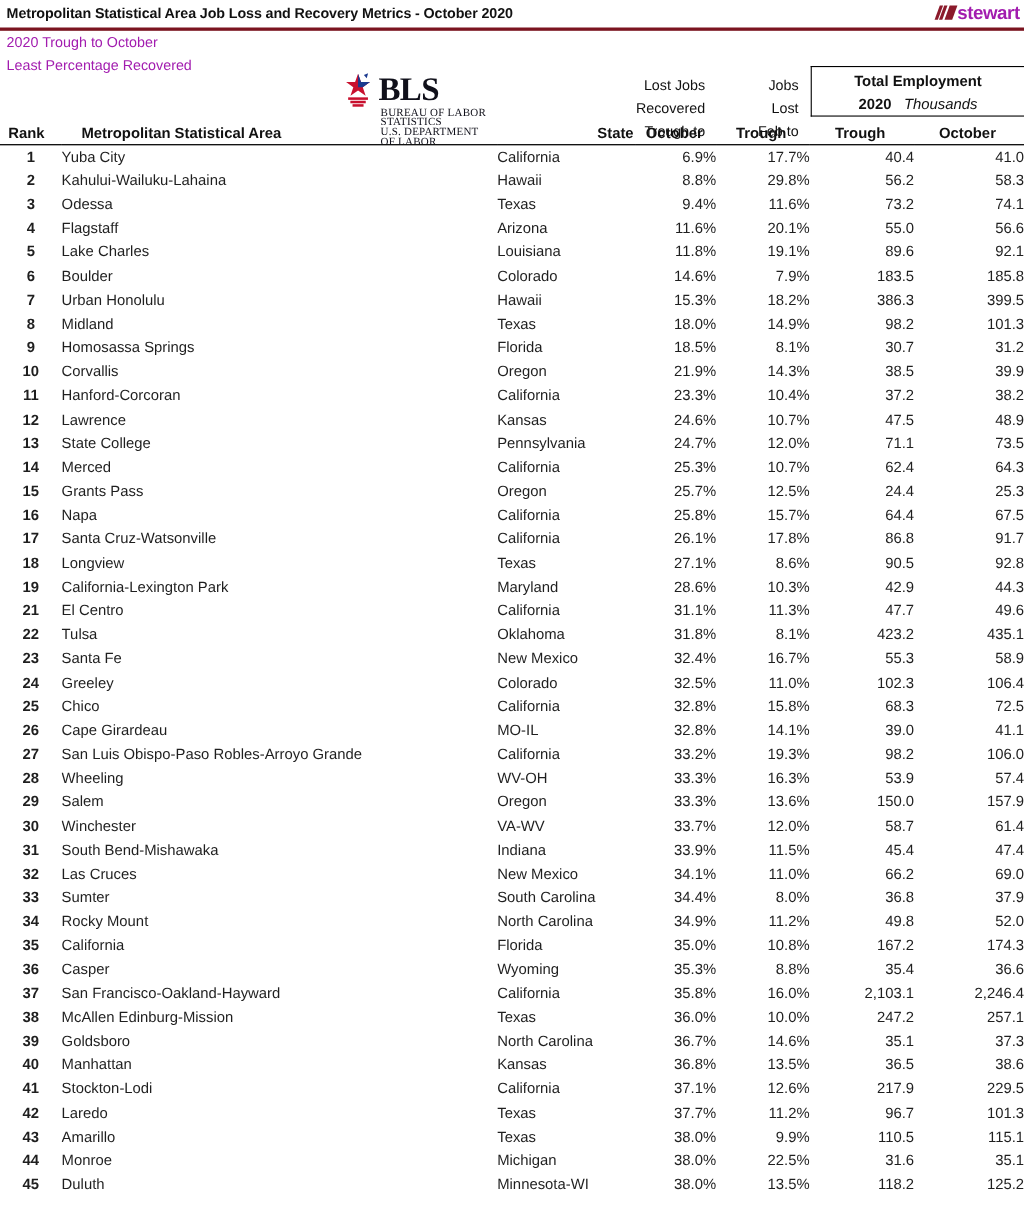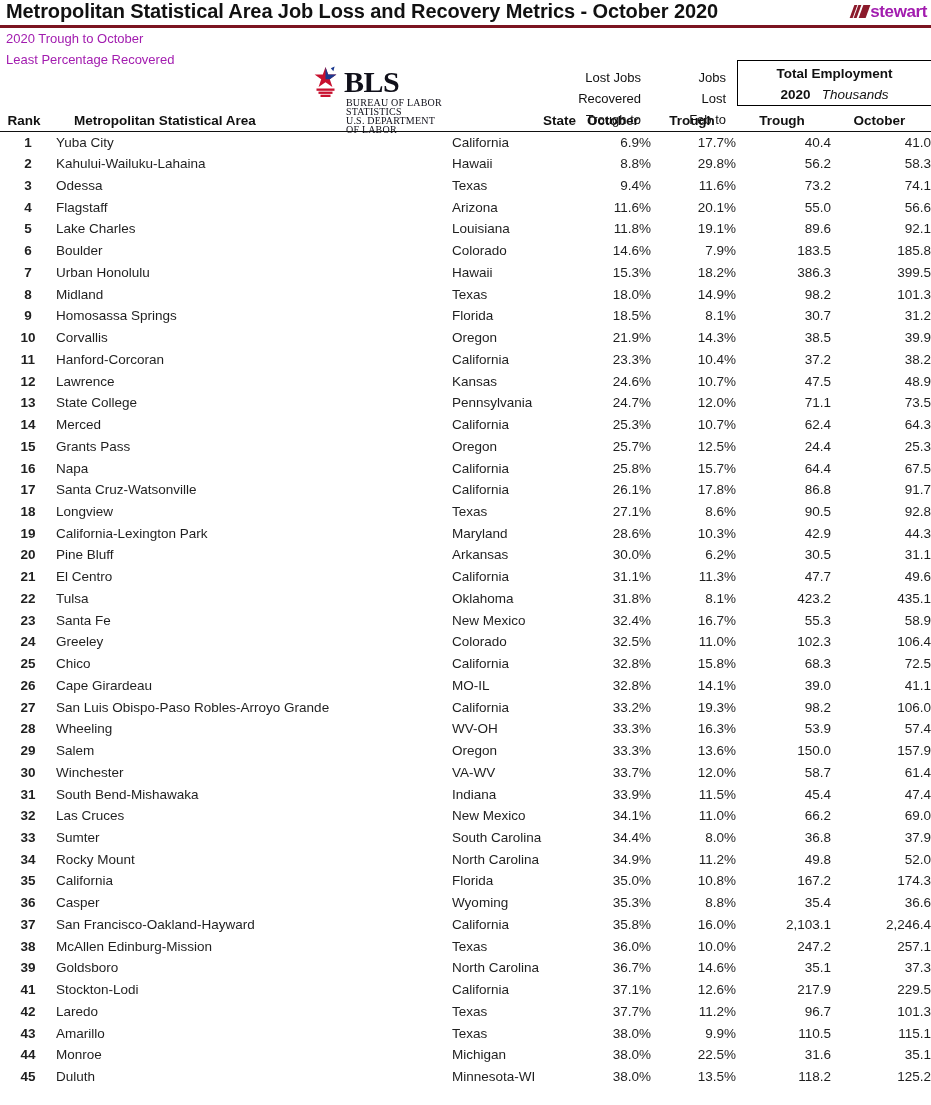--- a/index.html
+++ b/index.html
@@ -16,21 +16,21 @@
     position: relative;
   }
 
   
   .title-bar {
     position: relative;
     height: 25px;
     padding: 2px 6px 0 6px;
   }
   .title-text {
-    font-size: 20px;
+    font-size: 13px;
     font-weight: bold;
     letter-spacing: -0.1px;
     line-height: 19px;
     color: #111111;
     white-space: nowrap;
   }
   .brand-logo {
     position: absolute;
     right: 4px;
     top: 1px;
@@ -452,29 +452,20 @@
         <tr>
           <td class="cell-rank">19</td>
           <td class="cell-msa">California-Lexington Park</td>
           <td class="cell-state">Maryland</td>
           <td class="cell-num">28.6%</td>
           <td class="cell-num">10.3%</td>
           <td class="cell-num">42.9</td>
           <td class="cell-num">44.3</td>
         </tr>
         <tr>
-          <td class="cell-rank">20</td>
-          <td class="cell-msa">Pine Bluff</td>
-          <td class="cell-state">Arkansas</td>
-          <td class="cell-num">30.0%</td>
-          <td class="cell-num">6.2%</td>
-          <td class="cell-num">30.5</td>
-          <td class="cell-num">31.1</td>
-        </tr>
-        <tr>
           <td class="cell-rank">21</td>
           <td class="cell-msa">El Centro</td>
           <td class="cell-state">California</td>
           <td class="cell-num">31.1%</td>
           <td class="cell-num">11.3%</td>
           <td class="cell-num">47.7</td>
           <td class="cell-num">49.6</td>
         </tr>
         <tr>
           <td class="cell-rank">22</td>
@@ -632,20 +623,29 @@
         <tr>
           <td class="cell-rank">39</td>
           <td class="cell-msa">Goldsboro</td>
           <td class="cell-state">North Carolina</td>
           <td class="cell-num">36.7%</td>
           <td class="cell-num">14.6%</td>
           <td class="cell-num">35.1</td>
           <td class="cell-num">37.3</td>
         </tr>
         <tr>
+          <td class="cell-rank">40</td>
+          <td class="cell-msa">Manhattan</td>
+          <td class="cell-state">Kansas</td>
+          <td class="cell-num">36.8%</td>
+          <td class="cell-num">13.5%</td>
+          <td class="cell-num">36.5</td>
+          <td class="cell-num">38.6</td>
+        </tr>
+        <tr>
           <td class="cell-rank">41</td>
           <td class="cell-msa">Stockton-Lodi</td>
           <td class="cell-state">California</td>
           <td class="cell-num">37.1%</td>
           <td class="cell-num">12.6%</td>
           <td class="cell-num">217.9</td>
           <td class="cell-num">229.5</td>
         </tr>
         <tr>
           <td class="cell-rank">42</td>

